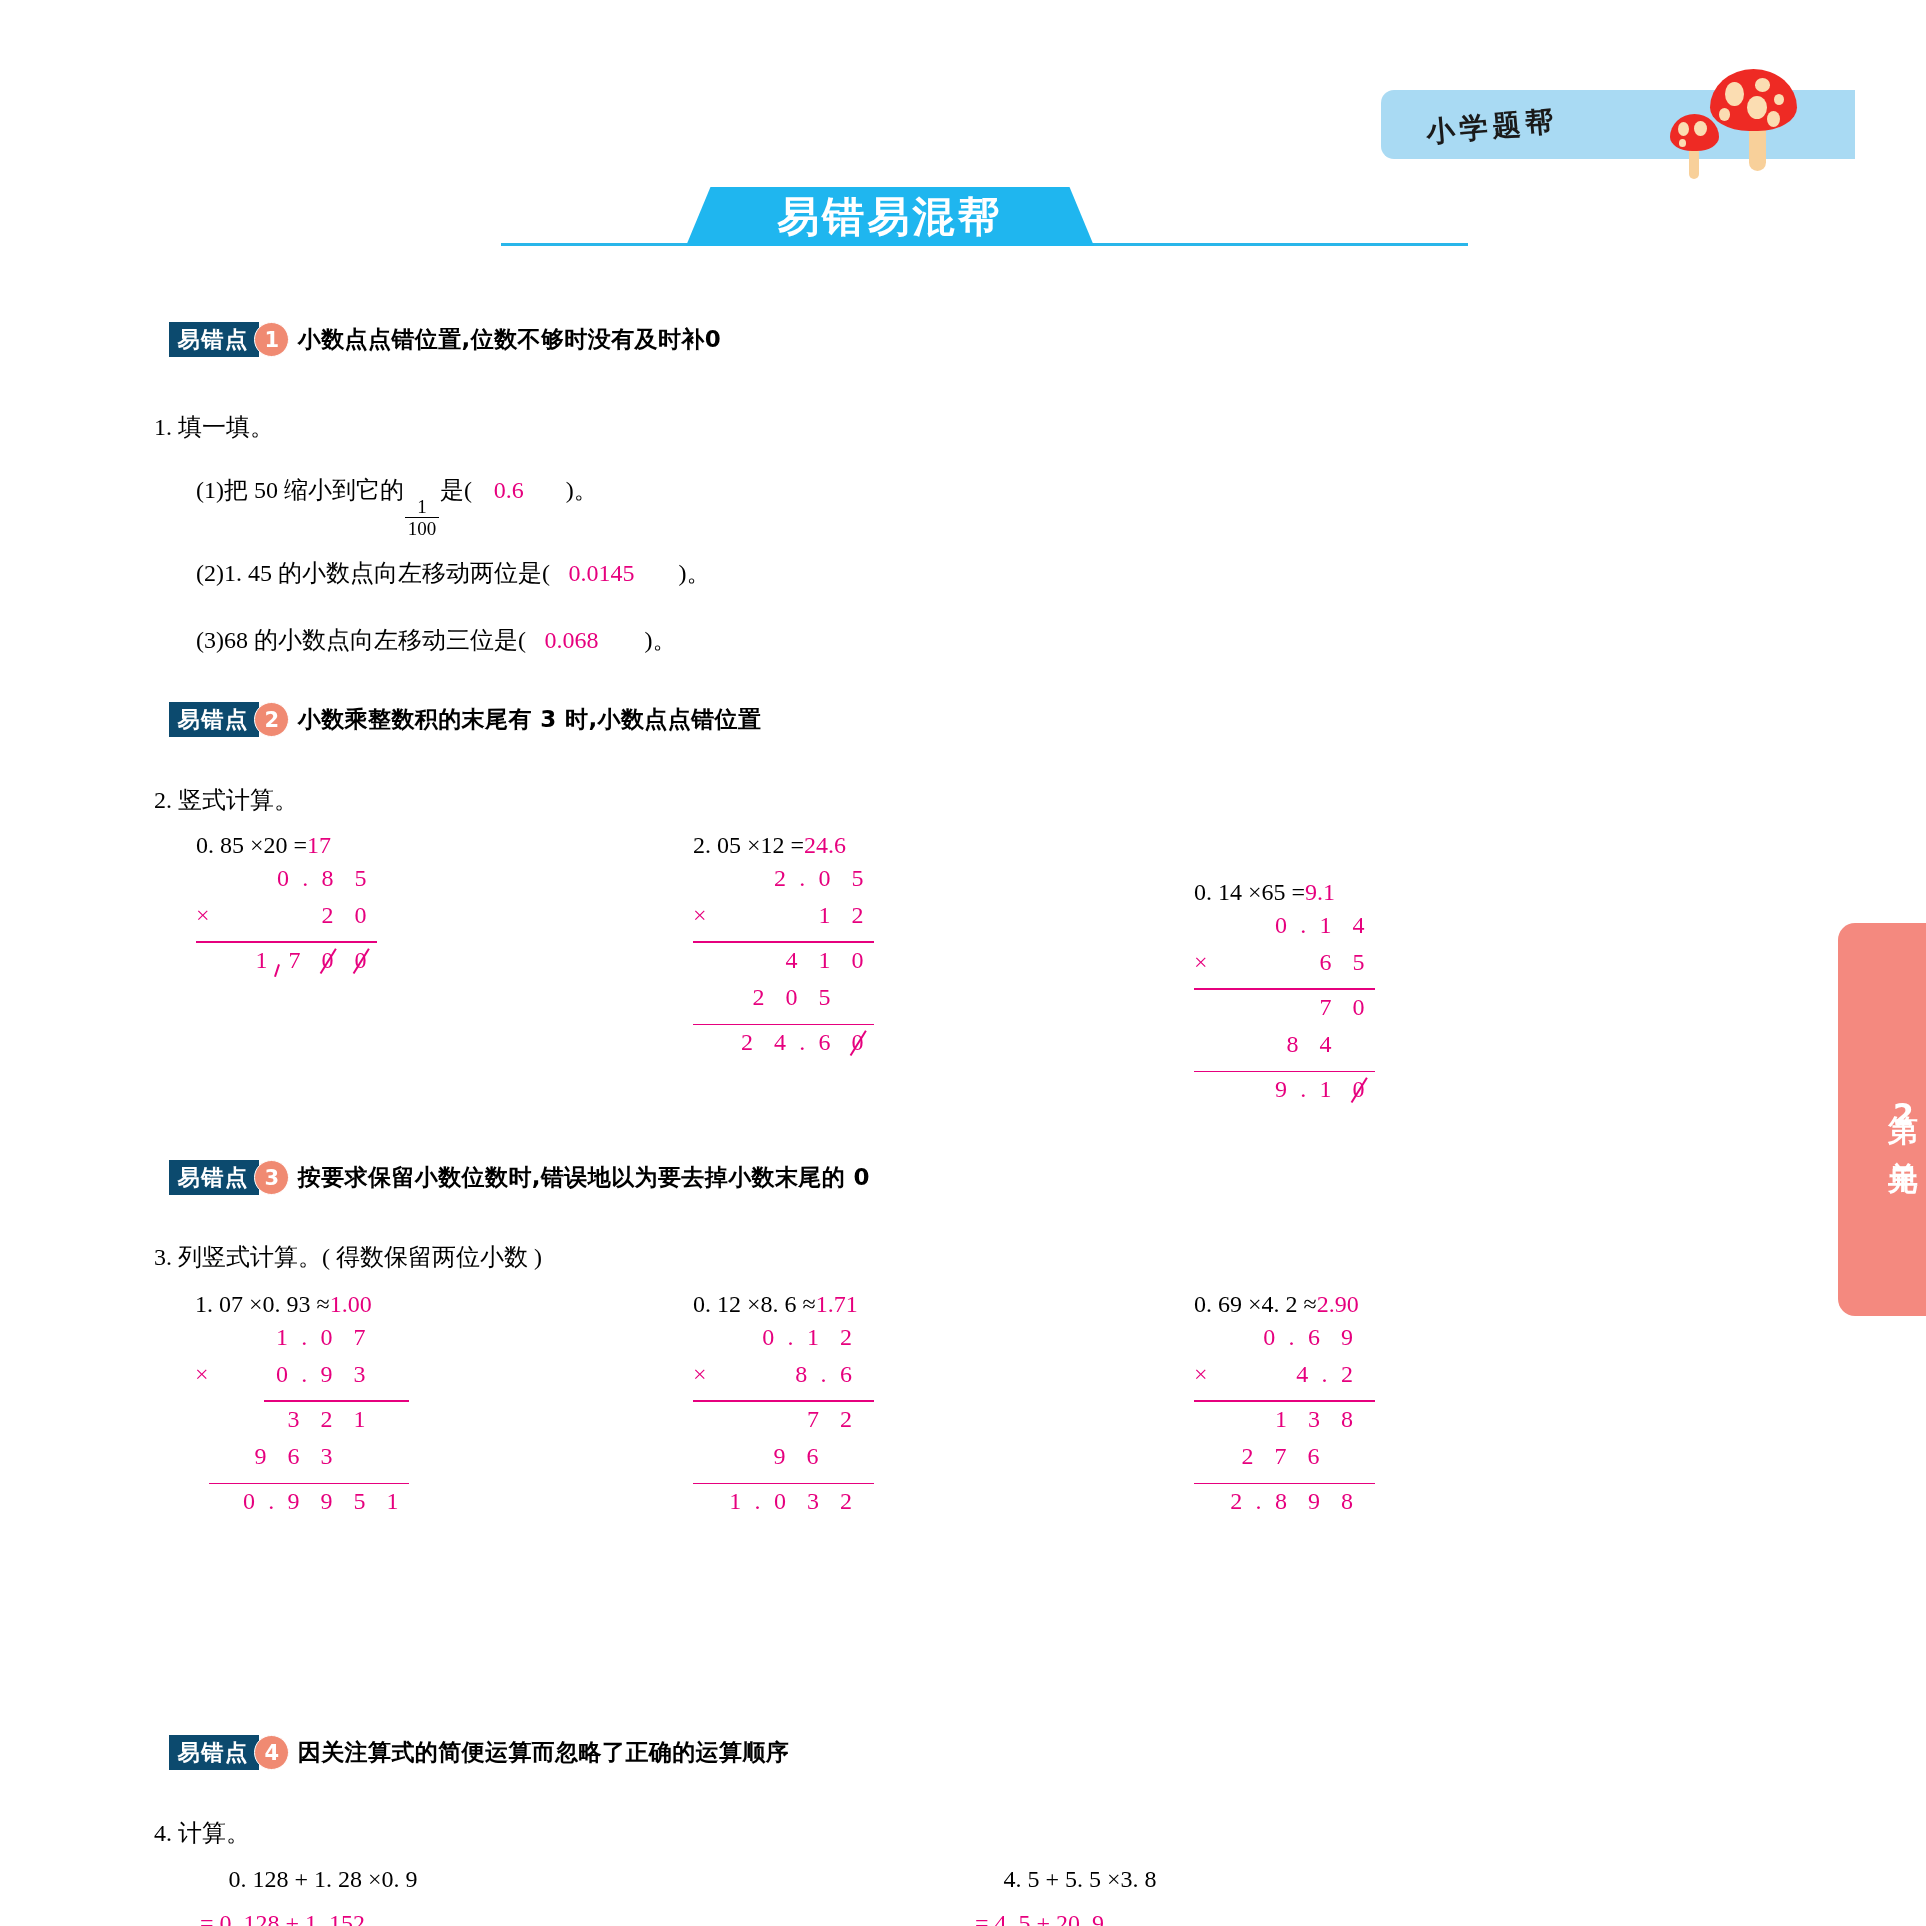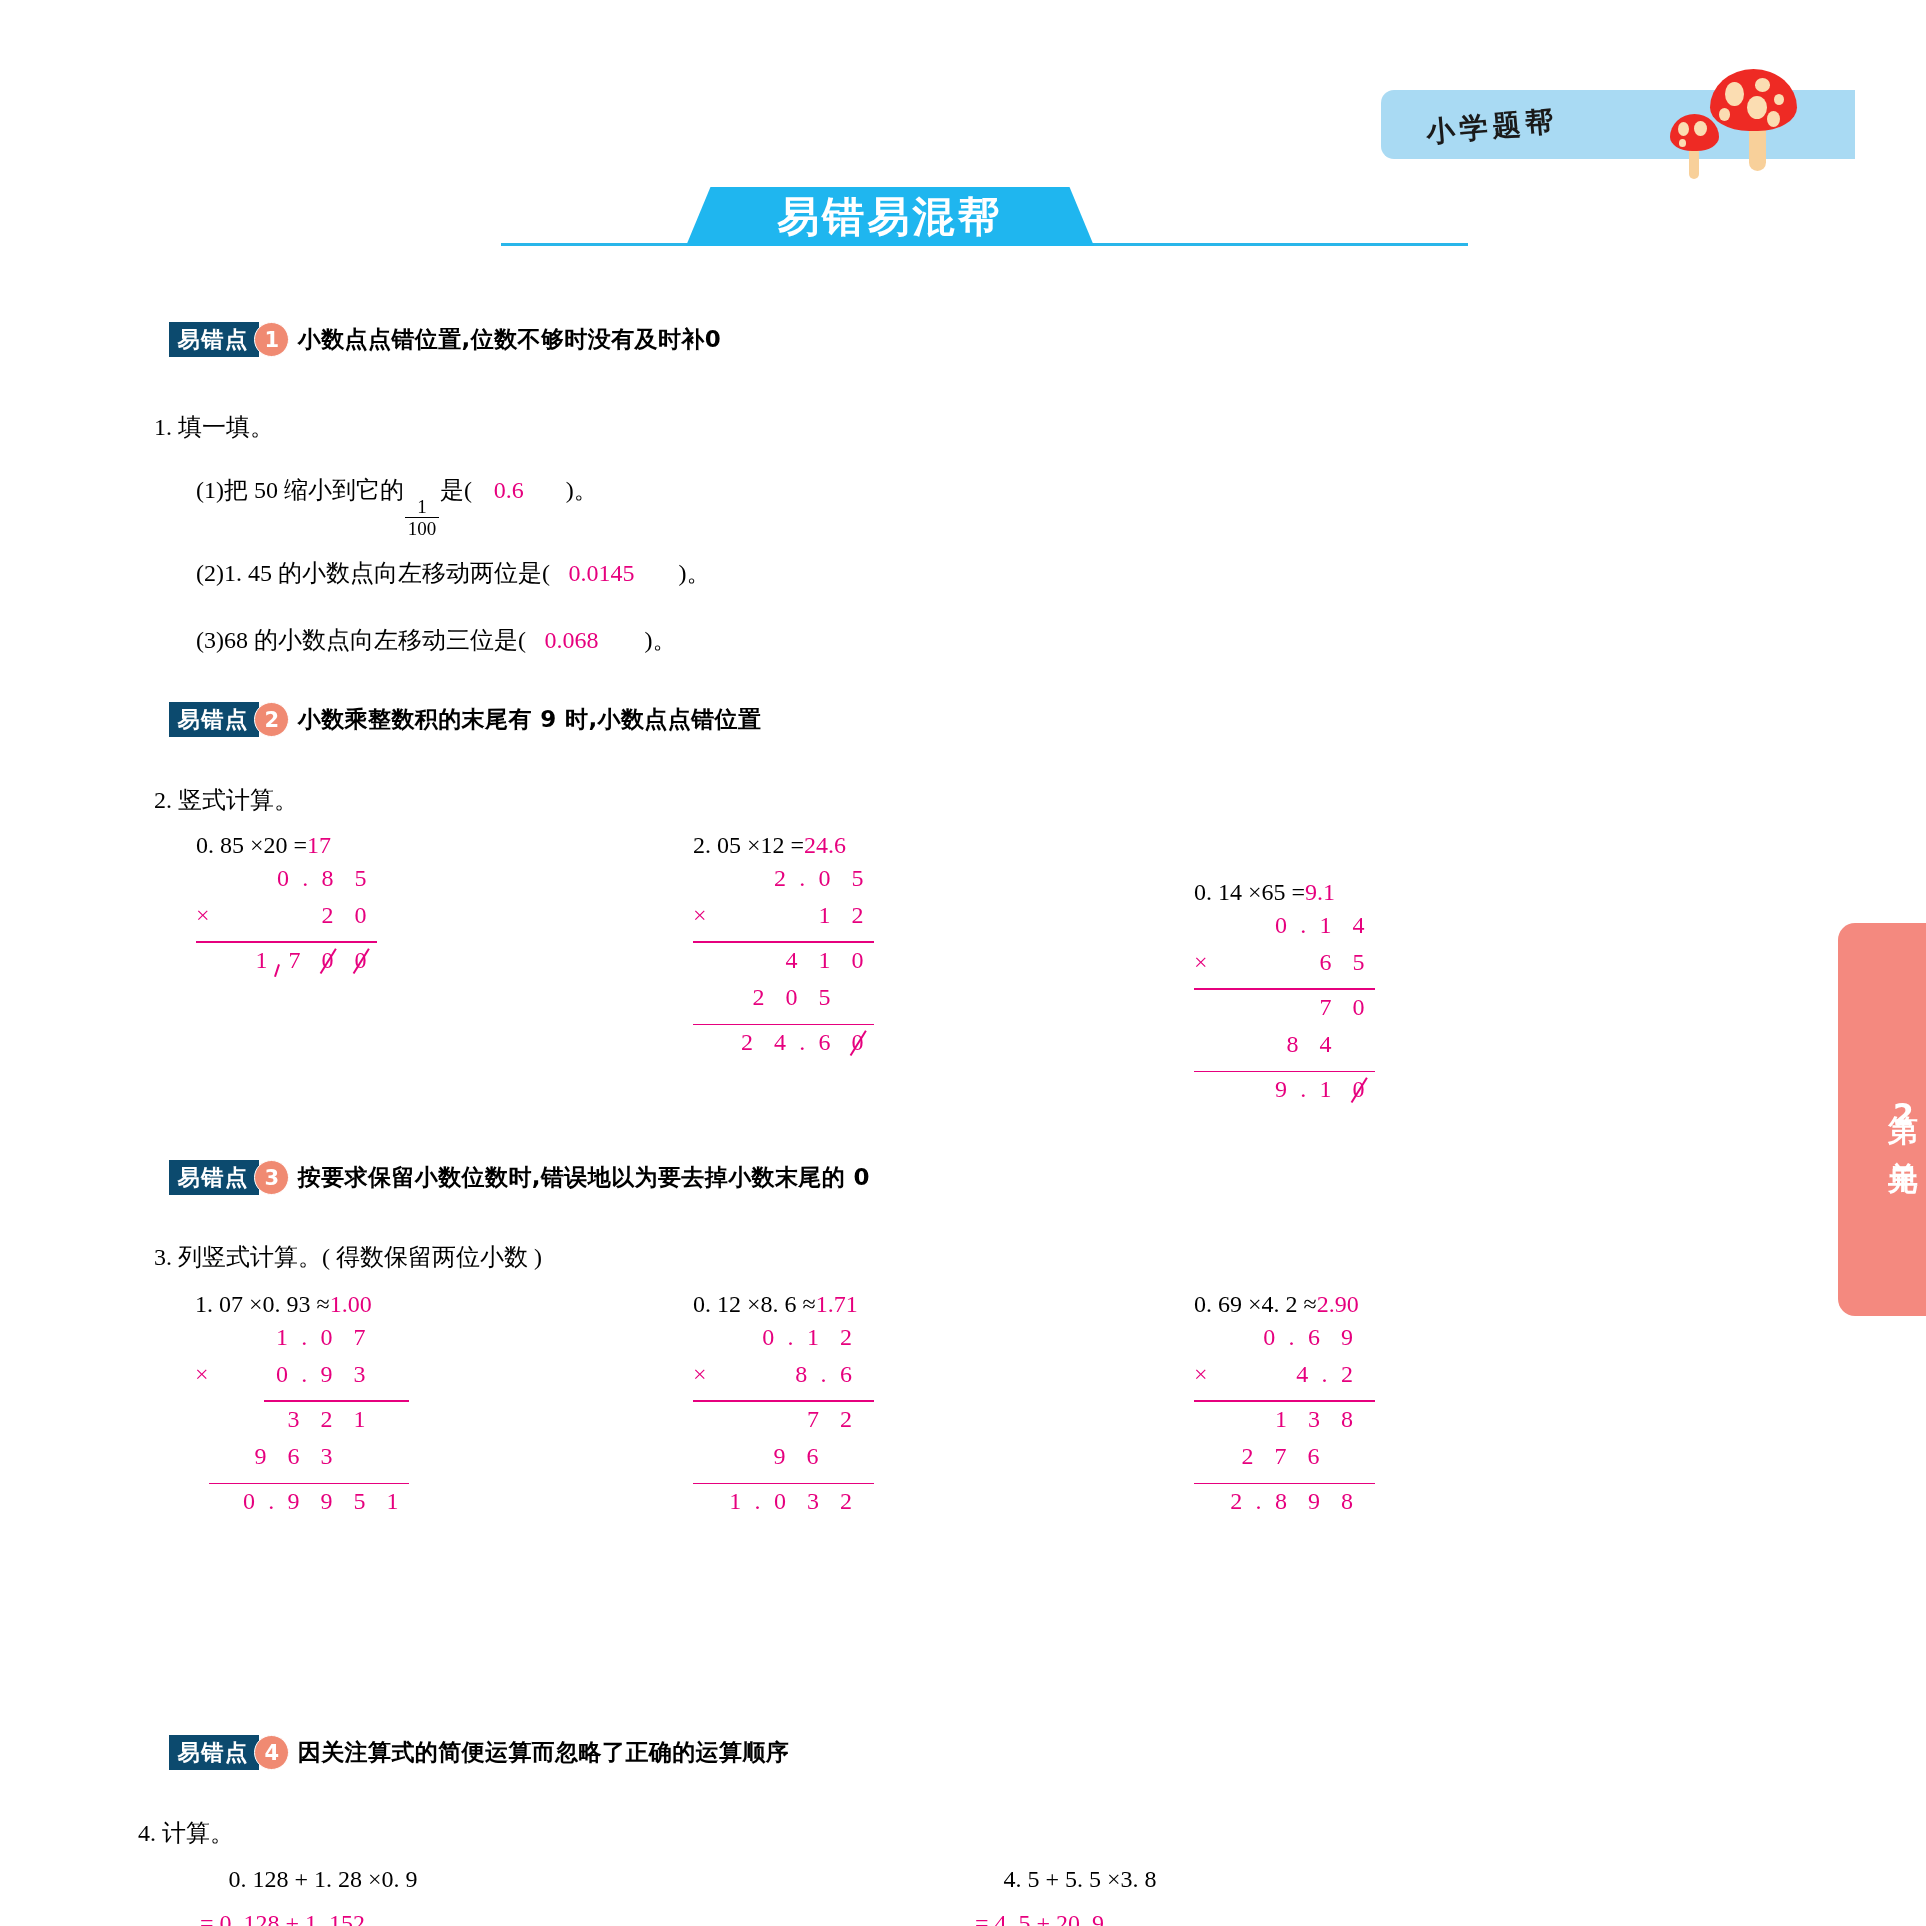--- a/index.html
+++ b/index.html
@@ -195,21 +195,21 @@
 
   <div class="qline" style="left:196px; top:624px;">
     <span>(3)</span><span>68 的小数点向左移动三位是(</span><span class="ans" style="padding:0 46px 0 18.5px;">0.068</span><span>)。</span>
   </div>
 
   <div class="ep-row" style="left:169px; top:702px;">
     <div class="ep-badge">
       <div class="ep-plate">易错点</div>
       <div class="ep-num">2</div>
     </div>
-    <div class="ep-title">小数乘整数积的末尾有 9 时,小数点点错位置</div>
+    <div class="ep-title">小数乘整数积的末尾有 3 时,小数点点错位置</div>
   </div>
 
   <div class="qnum" style="left:154px; top:784px;">
     <span>2.</span>
     <span>竖式计算。</span>
   </div>
 
   <div class="vblock" style="left:196px; top:832px;">
     <div class="vhead">
       <span>0. 85 ×20 =</span><span class="ans">17</span>
@@ -448,21 +448,21 @@
   </div>
 
   <div class="ep-row" style="left:169px; top:1735px;">
     <div class="ep-badge">
       <div class="ep-plate">易错点</div>
       <div class="ep-num">4</div>
     </div>
     <div class="ep-title">因关注算式的简便运算而忽略了正确的运算顺序</div>
   </div>
 
-  <div class="qnum" style="left:138px; top:1817px;">
+  <div class="qnum" style="left:154px; top:1817px;">
     <span>4.</span>
     <span>计算。</span>
   </div>
 
   <div class="calc" style="left:200px; top:1866px;">
     <div class="expr">0. 128 + 1. 28 ×0. 9</div>
     <div class="step">= 0. 128 + 1. 152</div>
 
   </div>
 

